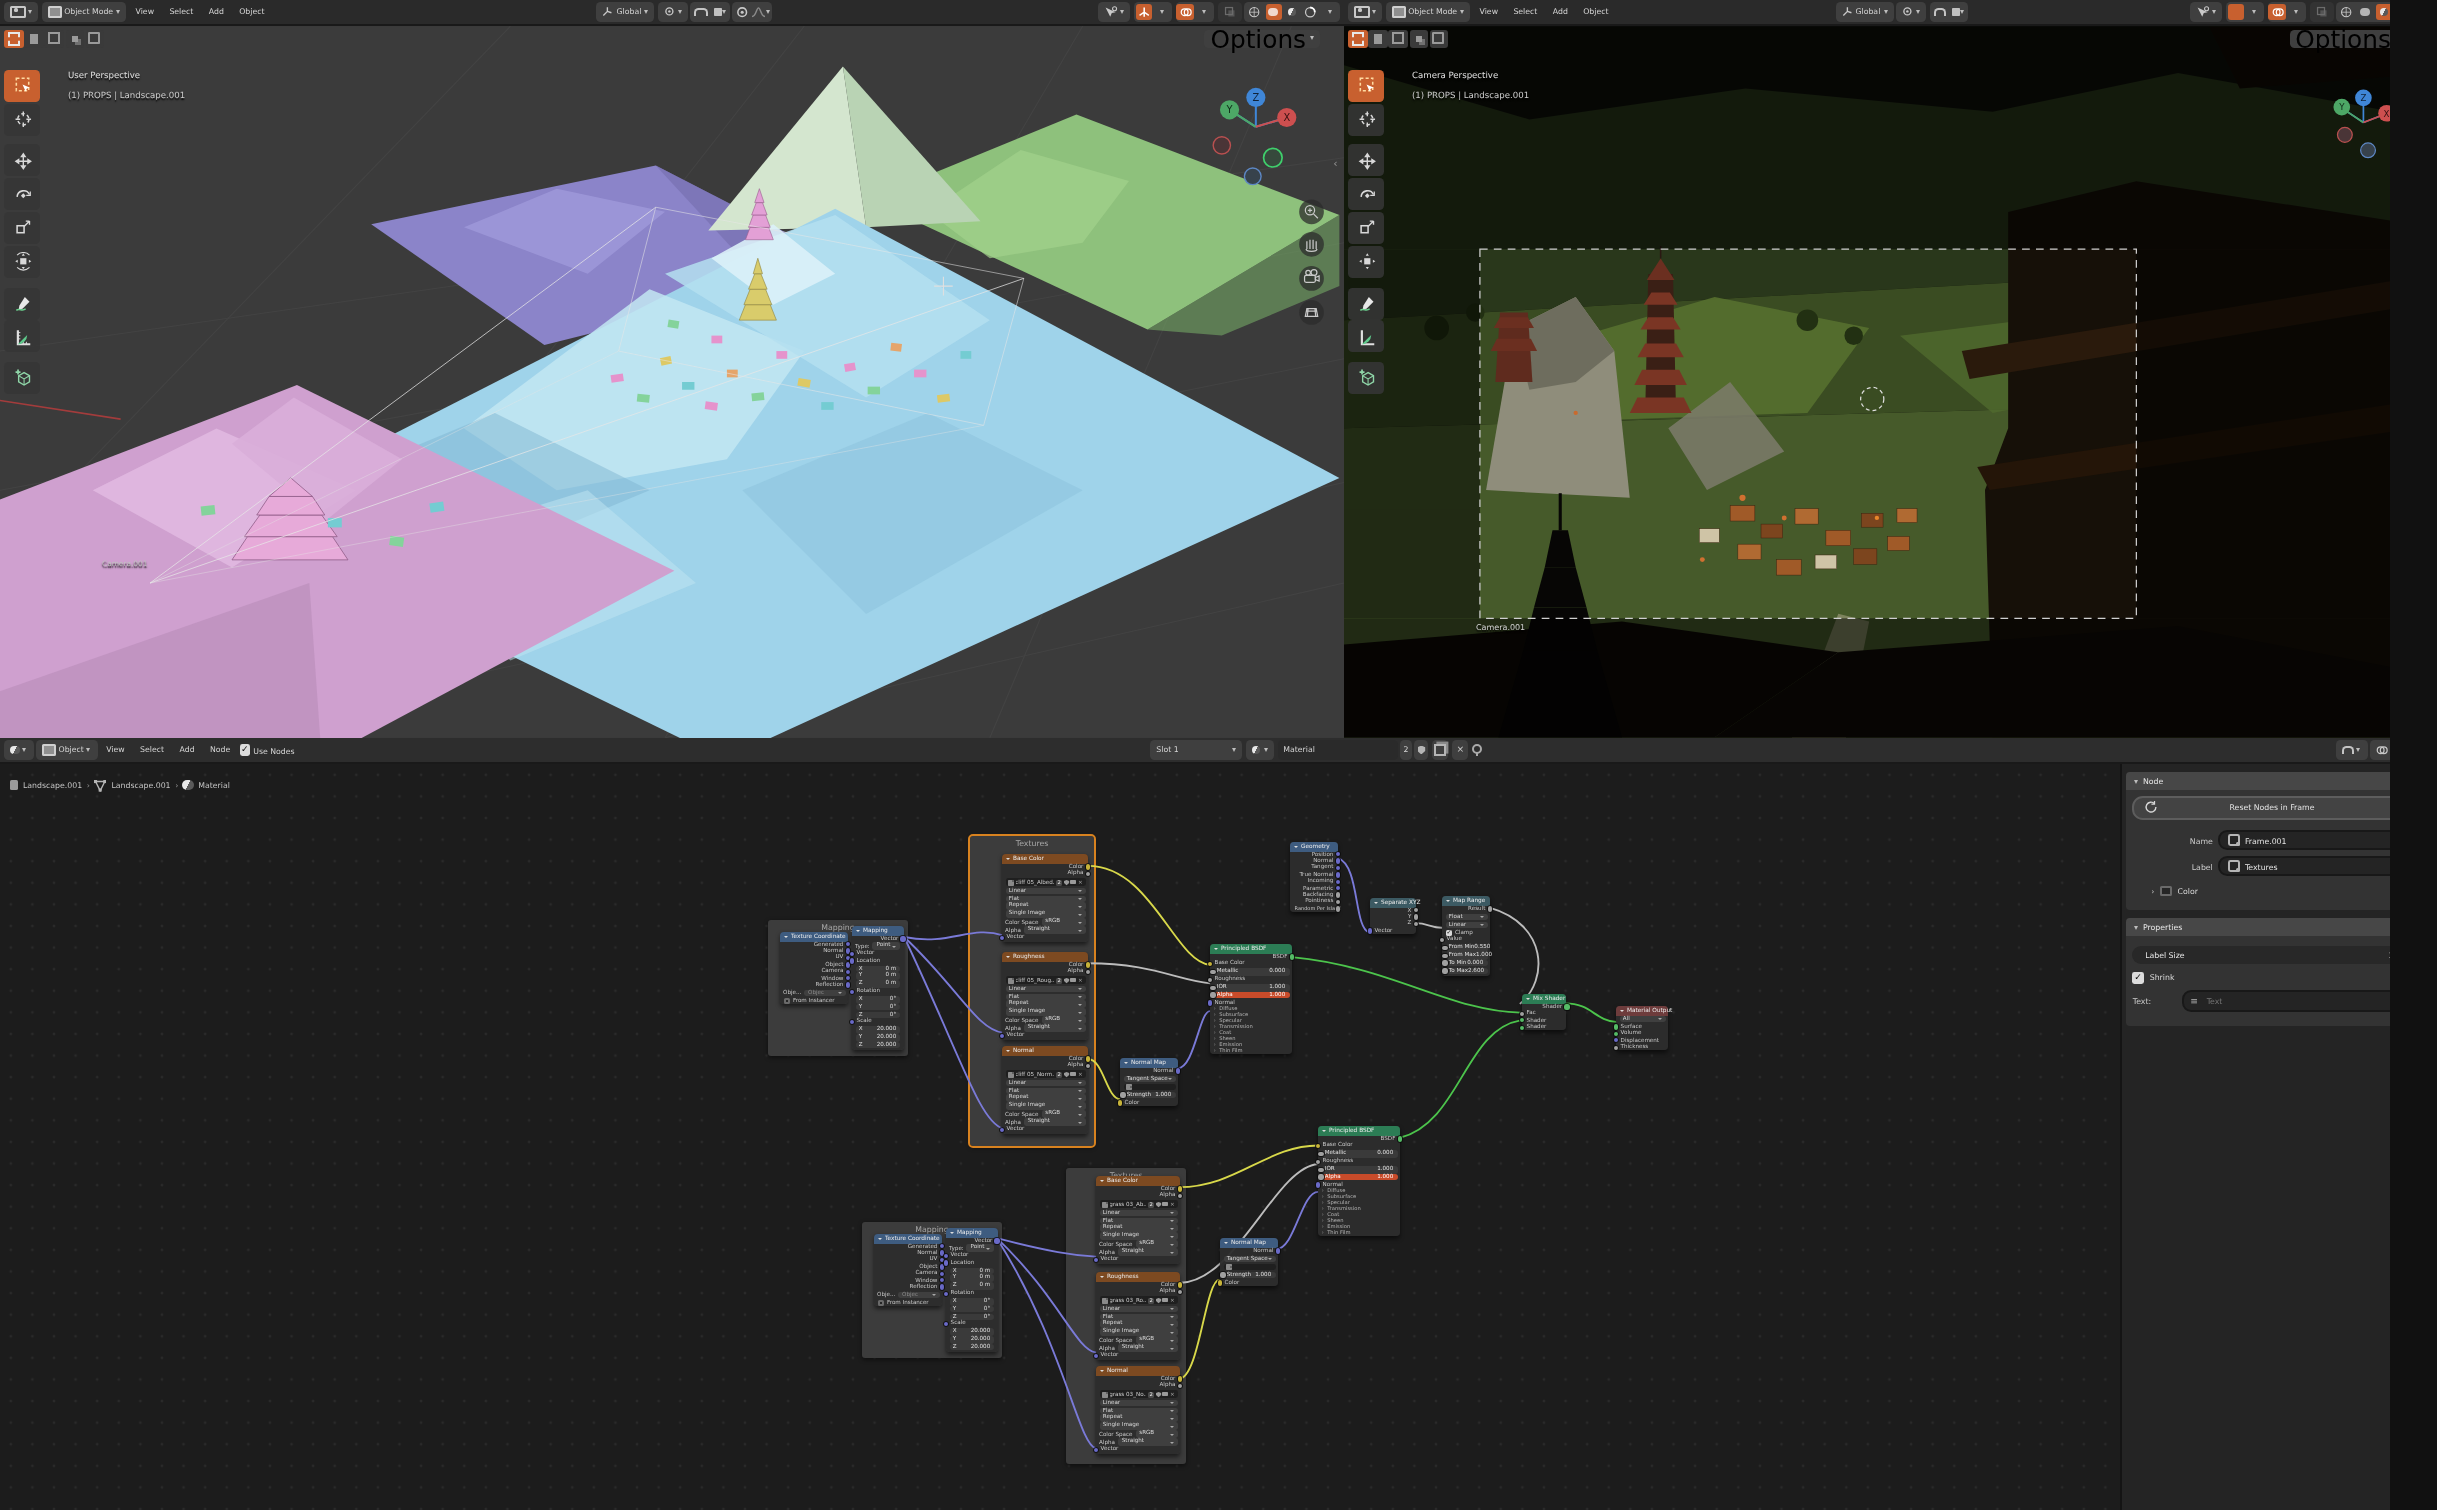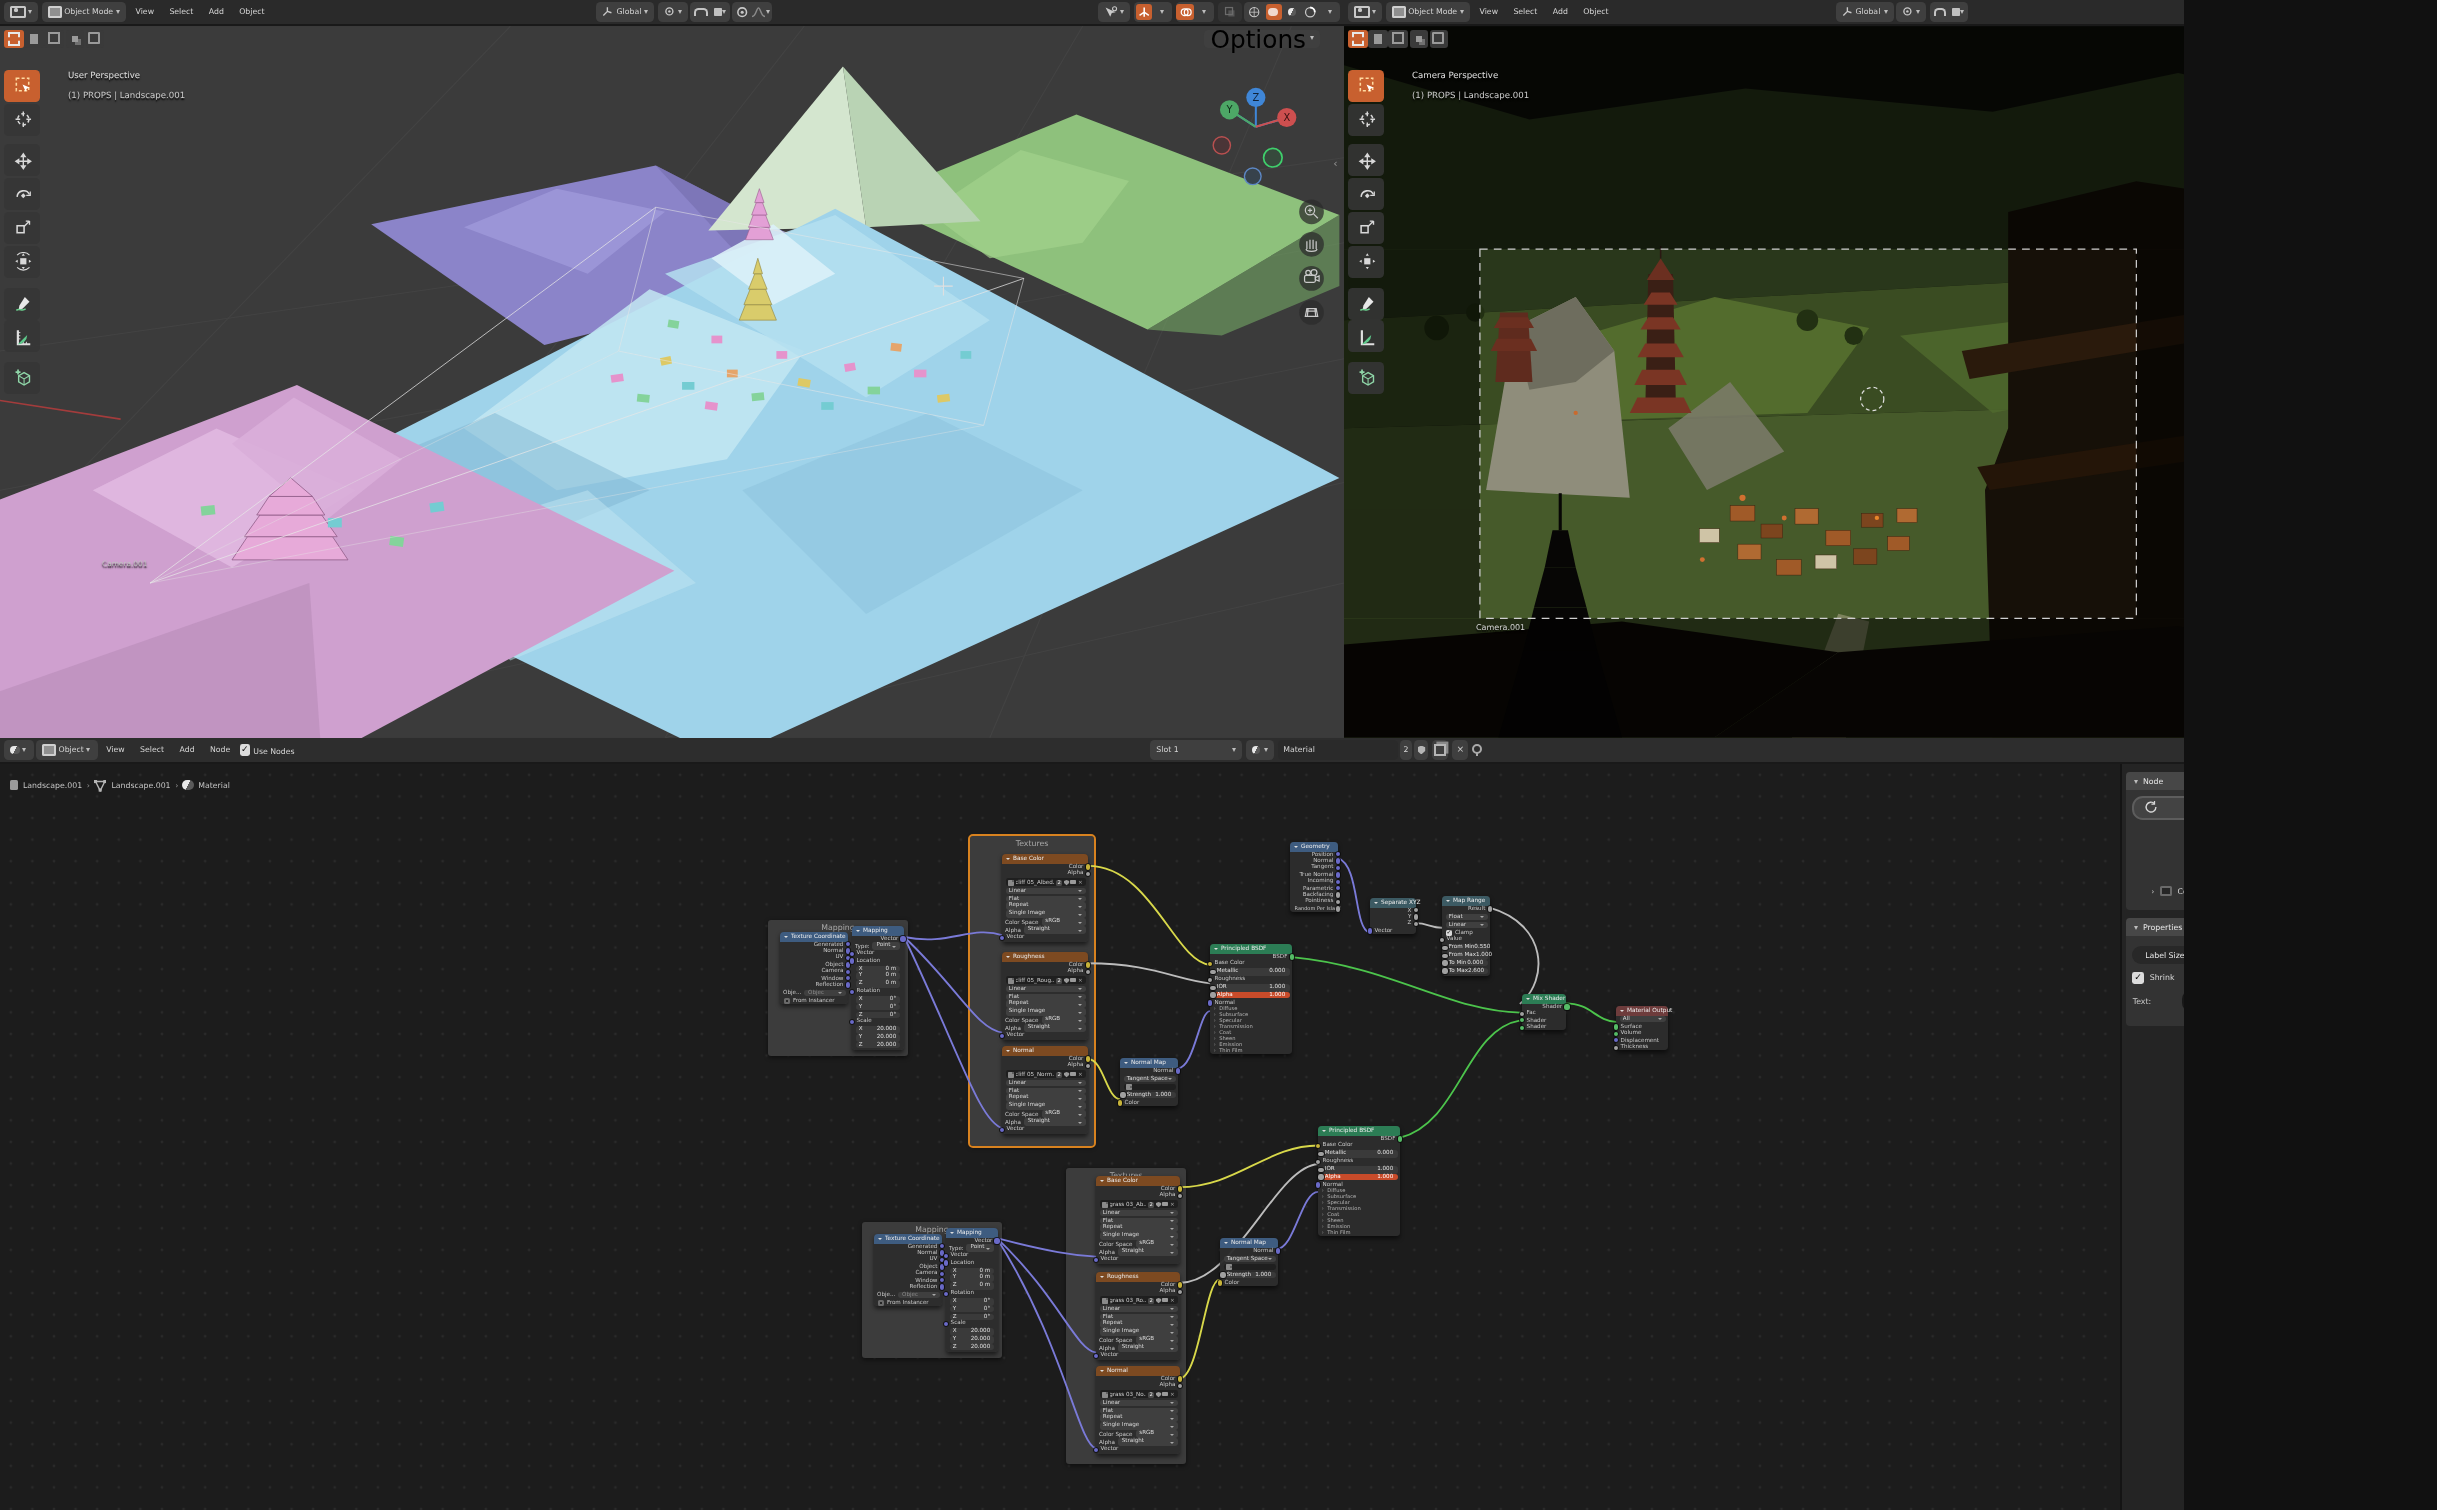--- a/index.html
+++ b/index.html
@@ -1,16 +1,16 @@
 <!DOCTYPE html>
 <html style="font-size:12.4px"><head>
 <meta charset="utf-8">
 <style>
   html,body{margin:0;padding:0;background:#111;}
-  #root{position:relative;width:2184px;height:1510px;overflow:hidden;background:#1d1d1d;font-family:"DejaVu Sans",sans-serif;}
+  #root{position:relative;width:2390px;height:1510px;overflow:hidden;background:#1d1d1d;font-family:"DejaVu Sans",sans-serif;}
   #stage{position:absolute;left:0;top:0;width:1219px;height:755px;transform:scale(2);transform-origin:0 0;}
   .vp{position:absolute;overflow:hidden;background:#3b3b3b;}
   .hdr{position:absolute;left:0;top:0;right:0;height:13px;background:#2a2a2a;display:flex;align-items:center;gap:1.5px;padding:0 2.3px;font-size:3.9px;color:#d5d5d5;z-index:30;box-sizing:border-box;border-bottom:0.8px solid #191919;}
   .btn{background:#3f3f3f;border-radius:2.3px;height:9.3px;display:flex;align-items:center;gap:1.5px;padding:0 3.1px;white-space:nowrap;}
   .btn.on{background:#c8602f;color:#fff;}
   .btn.dim{opacity:.45;}
   .grp{display:flex;align-items:center;background:#3f3f3f;border-radius:2.3px;height:9.3px;padding:0 0.8px;gap:0.8px;}
   .grp .cell{width:8.5px;height:8.5px;border-radius:1.5px;display:flex;align-items:center;justify-content:center;font-size:4.6px;color:#c9c9c9;}
   .grp .cell.on{background:#c8602f;color:#fff;}
   .menu{padding:0 3.1px;height:9.3px;line-height:9.3px;border-radius:2.3px;}

